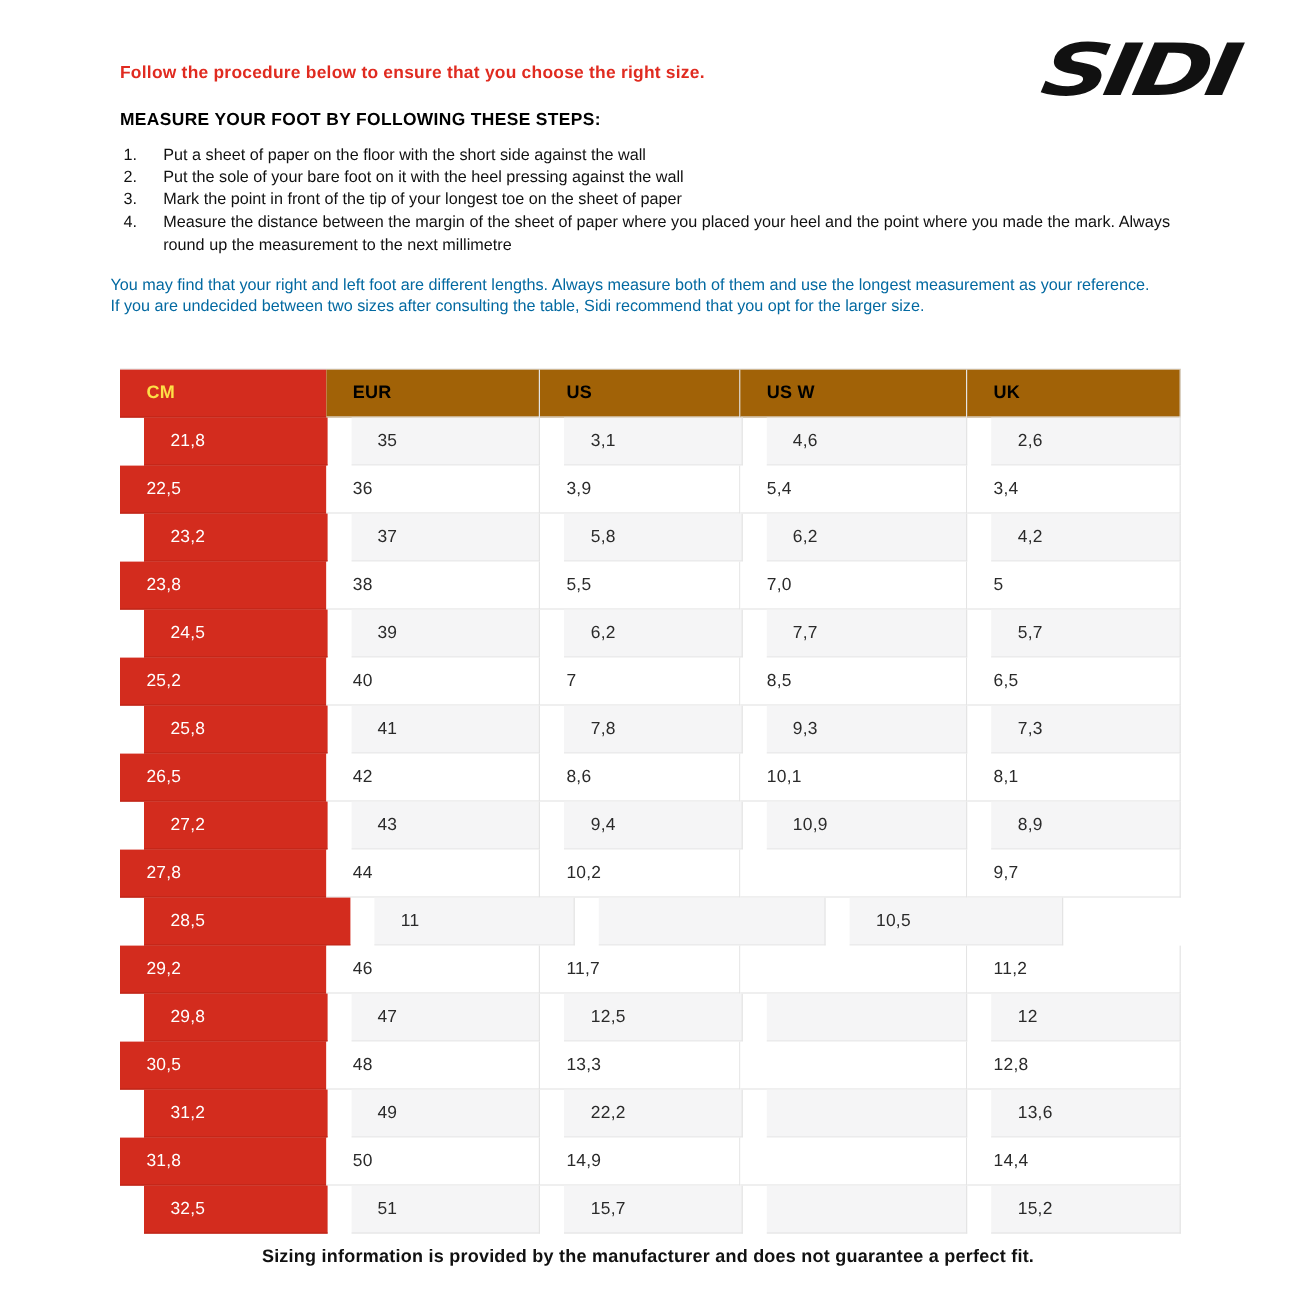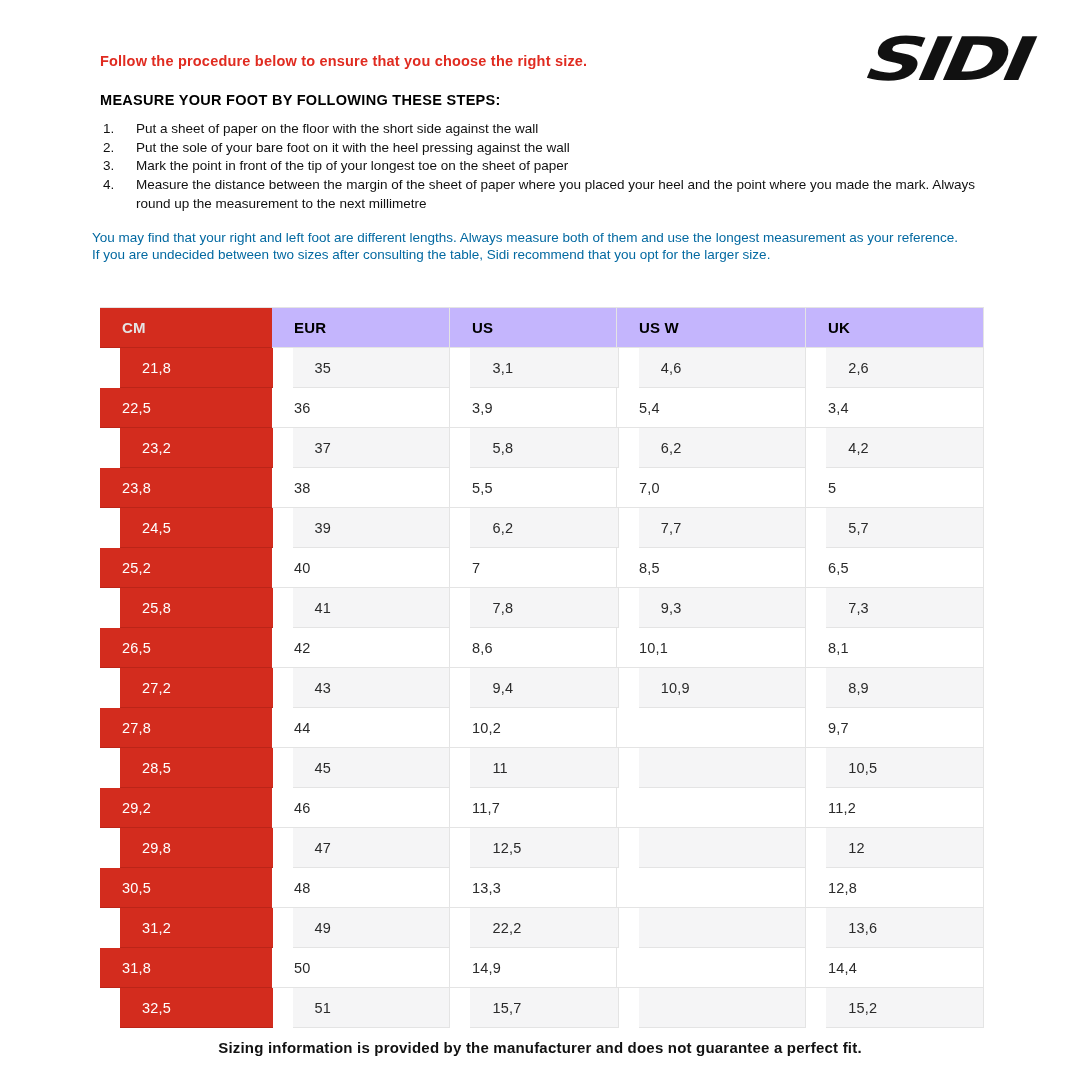--- a/index.html
+++ b/index.html
@@ -25,22 +25,22 @@
   .tcell{box-sizing:border-box;display:flex;align-items:center;padding-left:22px;
          border-bottom:1px solid #e4e4e4;border-right:1px solid #e4e4e4;
          font-size:14.5px;color:#2a2a2a;letter-spacing:.2px;background:#fff;}
   .col0{width:172px;}
   .col1{width:178px;}
   .col2{width:167px;}
   .col3{width:189px;}
   .col4{width:178px;}
   .trow.alt .tcell{background:#f5f5f6;margin-left:20px;}
   .tcell.redcell{background:#d32c1e !important;color:#ffffff;border-right:none;border-bottom:1px solid #bb2518;}
-  .trow.thead .tcell{font-weight:bold;font-size:15px;color:#000;background:#c4b5fd;}
-  .trow.thead .tcell.redcell{color:#e5e5e5;}
+  .trow.thead .tcell{font-weight:bold;font-size:15px;color:#000;background:#a16207;}
+  .trow.thead .tcell.redcell{color:#fde047;}
 
   .footer{position:absolute;left:0;right:0;top:1039px;text-align:center;font-size:15px;font-weight:bold;color:#111;letter-spacing:.2px;}
 </style>
 </head>
 <body>
 
 <div class="intro">Follow the procedure below to ensure that you choose the right size.</div>
 
 <div class="logo">
   <div class="logo-text">SIDI</div>
@@ -145,21 +145,20 @@
     </div>
     <div class="trow">
       <div class="tcell col0 redcell">27,8</div>
       <div class="tcell col1">44</div>
       <div class="tcell col2">10,2</div>
       <div class="tcell col3"></div>
       <div class="tcell col4">9,7</div>
     </div>
     <div class="trow alt">
       <div class="tcell col0 redcell">28,5</div>
-      <div class="tcell col1">45</div>
       <div class="tcell col2">11</div>
       <div class="tcell col3"></div>
       <div class="tcell col4">10,5</div>
     </div>
     <div class="trow">
       <div class="tcell col0 redcell">29,2</div>
       <div class="tcell col1">46</div>
       <div class="tcell col2">11,7</div>
       <div class="tcell col3"></div>
       <div class="tcell col4">11,2</div>

